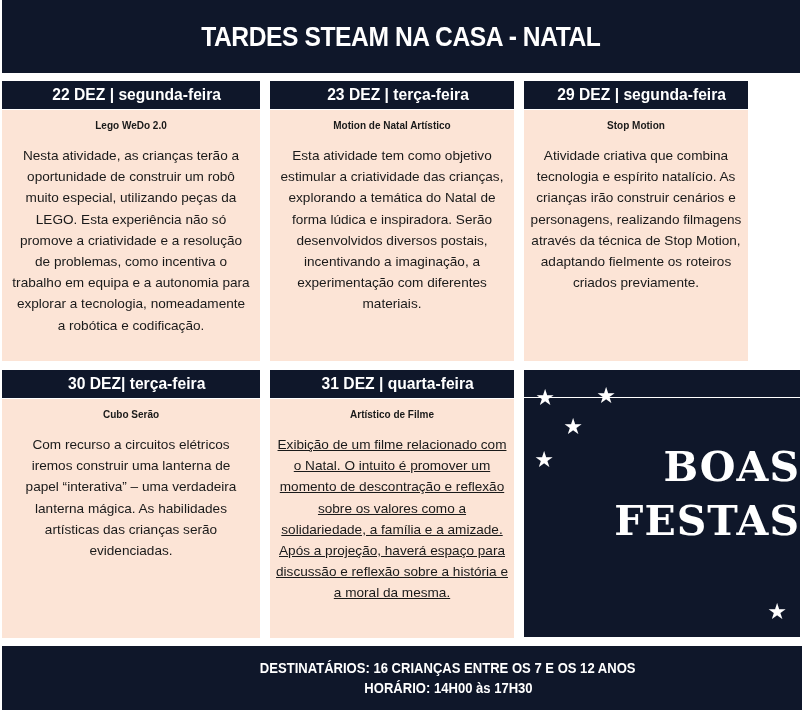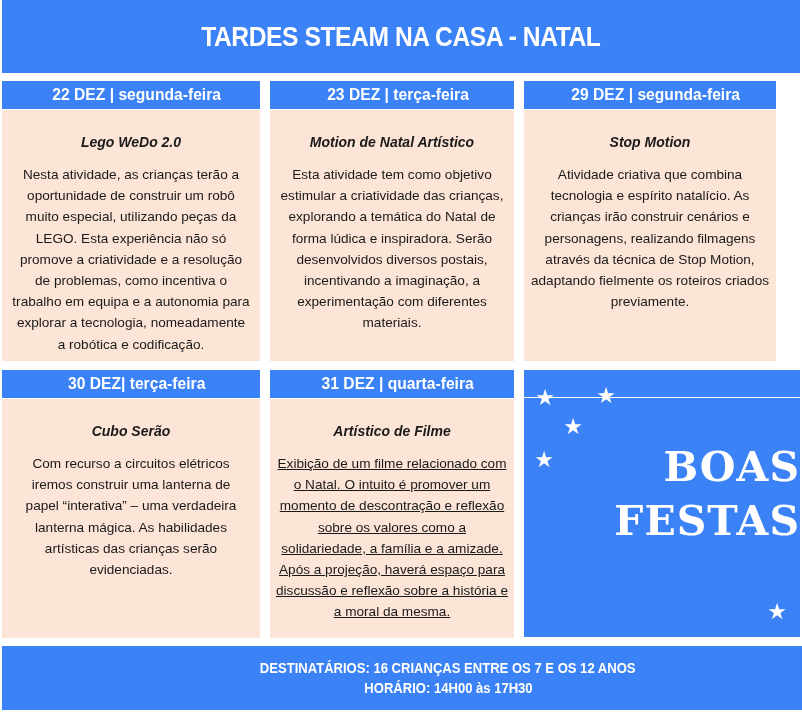--- a/index.html
+++ b/index.html
@@ -1,30 +1,30 @@
 <!DOCTYPE html>
 <html><head>
   <meta charset="utf-8">
   <style>
     html, body { margin: 0; padding: 0; background: #ffffff; }
     body { width: 802px; height: 714px; position: relative; overflow: hidden;
            font-family: "Liberation Sans", "DejaVu Sans", sans-serif; }
-    .red { background: #3b82f6; }
+    .red { background: #0f172a; }
     .banner { position: absolute; left: 2px; top: 0; width: 798px; height: 73px;
               display: flex; align-items: center; justify-content: center; }
     .banner-title { color: #fff; font-weight: bold; font-size: 28px; letter-spacing: -0.5px;
                     font-family: "Liberation Sans Narrow", "Liberation Sans", sans-serif; transform: scaleX(0.88); }
     .card { position: absolute; }
     .card-head { height: 28px; display: flex; align-items: center; justify-content: center;
                  color: #fff; font-weight: bold; font-size: 17px; border-bottom: 1px solid #fff; padding-left: 12px;
                  }
     .card-head span { display: inline-block; transform: scaleX(0.92); }
     .card-body { background: #fce4d6; text-align: center; color: #1a1a1a; box-sizing: border-box;
                  padding: 10px 4px 0 4px; }
-    .card-title { font-weight: bold; font-style: italic; font-size: 14px; margin: 14px 0 14px 0; }
+    .card-title { font-weight: bold; font-size: 10px; margin: 0 0 14px 0; }
     .card-text { font-size: 13.6px; line-height: 21.2px; margin: 0; }
     .festive { position: absolute; left: 524px; top: 370px; width: 276px; height: 267px; }
     .festive-line { position: absolute; left: 0; top: 27px; width: 100%; height: 1px; background: #fff; }
     .star { position: absolute; color: #fff; font-size: 22px; line-height: 22px; width: 22px; text-align: center; }
     .festive-text { position: absolute; left: 0; width: 100%; text-align: right; color: #fff;
                     font-family: "DejaVu Serif", "Liberation Serif", serif; font-weight: bold;
                     font-size: 41px; letter-spacing: 1px; }
     .footer { position: absolute; left: 2px; top: 646px; width: 798px; height: 64px;
               display: flex; flex-direction: column; align-items: center; justify-content: center;
               color: #fff; font-weight: bold; font-size: 14.5px; line-height: 20px; padding-left: 47px; }
@@ -50,21 +50,21 @@
 <div class="card" style="left:270px; top:81px; width:244px;">
   <div class="card-head red">
       <span>23 DEZ | terça-feira</span>
     </div>
   <div class="card-body" style="height:251px;">
     <p class="card-title">Motion de Natal Artístico</p>
     <p class="card-text" style="padding:0 6px;">Esta atividade tem como objetivo estimular a criatividade das crianças, explorando a temática do Natal de forma lúdica e inspiradora. Serão desenvolvidos diversos postais, incentivando a imaginação, a experimentação com diferentes materiais.</p>
   </div>
 </div>
 
-<div class="card" style="left:524px; top:81px; width:252px;">
+<div class="card" style="left:524px; top:81px; width:224px;">
   <div class="card-head red">
       <span>29 DEZ | segunda-feira</span>
     </div>
   <div class="card-body" style="height:251px;">
     <p class="card-title">Stop Motion</p>
     <p class="card-text" style="padding:0 2px;">Atividade criativa que combina tecnologia e espírito natalício. As crianças irão construir cenários e personagens, realizando filmagens através da técnica de Stop Motion, adaptando fielmente os roteiros criados previamente.</p>
   </div>
 </div>
 
 <div class="card" style="left:2px; top:370px; width:258px;">

